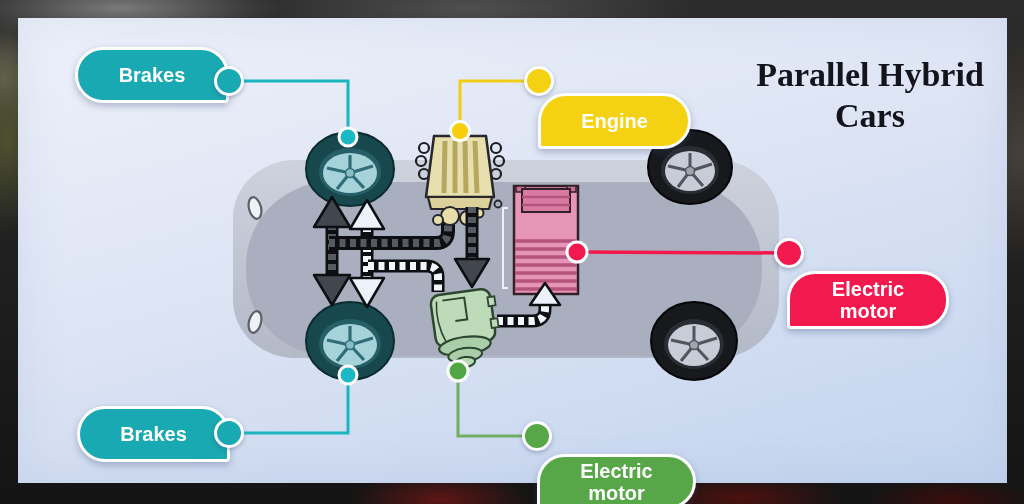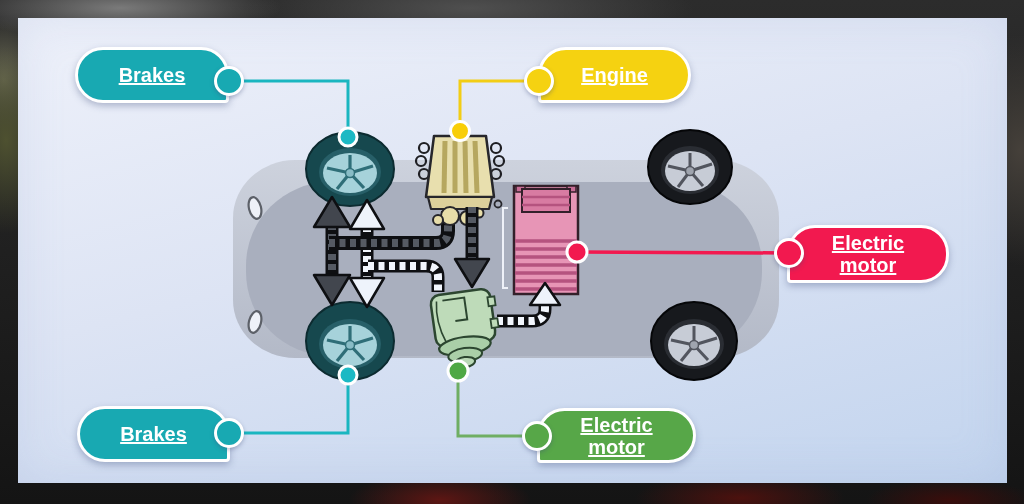--- a/index.html
+++ b/index.html
@@ -28,25 +28,25 @@
     position:absolute;left:730px;top:55px;width:280px;
     font-family:"Liberation Serif",serif;font-size:34px;font-weight:600;
     color:#14141c;text-align:center;line-height:1.2;
   }
   .pill{
     position:absolute;display:flex;align-items:center;justify-content:center;
     color:#ffffff;font-weight:700;font-size:20px;text-align:center;
     border:3px solid #ffffff;box-sizing:border-box;
     box-shadow:0 3px 7px rgba(60,75,120,.35);
   }
-  .pill span{display:block;line-height:1.1;text-decoration:underline;}
+  .pill span{display:block;line-height:1.1;}
   .pill.two-line{font-size:20px;}
   .pill.two-line span{max-width:110px;}
   .tail-br{border-radius:28px 28px 4px 28px;}
-  .tail-bl{border-radius:28px 28px 28px 4px;}
+  .tail-bl{border-radius:28px 28px 28px 4px;margin-top:46px;}
   .teal{background:#18a9b2;}
   .yellow{background:#f5d211;}
   .pink{background:#f2194f;}
   .green{background:#57a748;}
   .node{
     position:absolute;width:24px;height:24px;border-radius:50%;
     border:3px solid #ffffff;box-sizing:content-box;
     box-shadow:0 2px 4px rgba(60,75,120,.35);
   }
 </style>
@@ -218,20 +218,21 @@
 
     <g stroke="#ffffff" stroke-width="3">
       <circle cx="348" cy="137" r="9" fill="#1cb9c4"></circle>
       <circle cx="460" cy="131" r="9.5" fill="#f8ce08"></circle>
       <circle cx="577" cy="252" r="10" fill="#f2194f"></circle>
       <circle cx="348" cy="375" r="9" fill="#1cb9c4"></circle>
       <circle cx="458" cy="371" r="10" fill="#4fa845"></circle>
     </g>
   </svg>
 
+  <div class="title">Parallel Hybrid Cars</div>
 
   <div class="pill teal tail-br" style="left:75px;top:47px;width:154px;height:56px;">
     <span>Brakes</span>
   </div>
   <div class="pill yellow tail-bl" style="left:538px;top:47px;width:153px;height:56px;">
     <span>Engine</span>
   </div>
   <div class="pill pink tail-bl two-line" style="left:787px;top:225px;width:162px;height:58px;">
     <span>Electric motor</span>
   </div>

